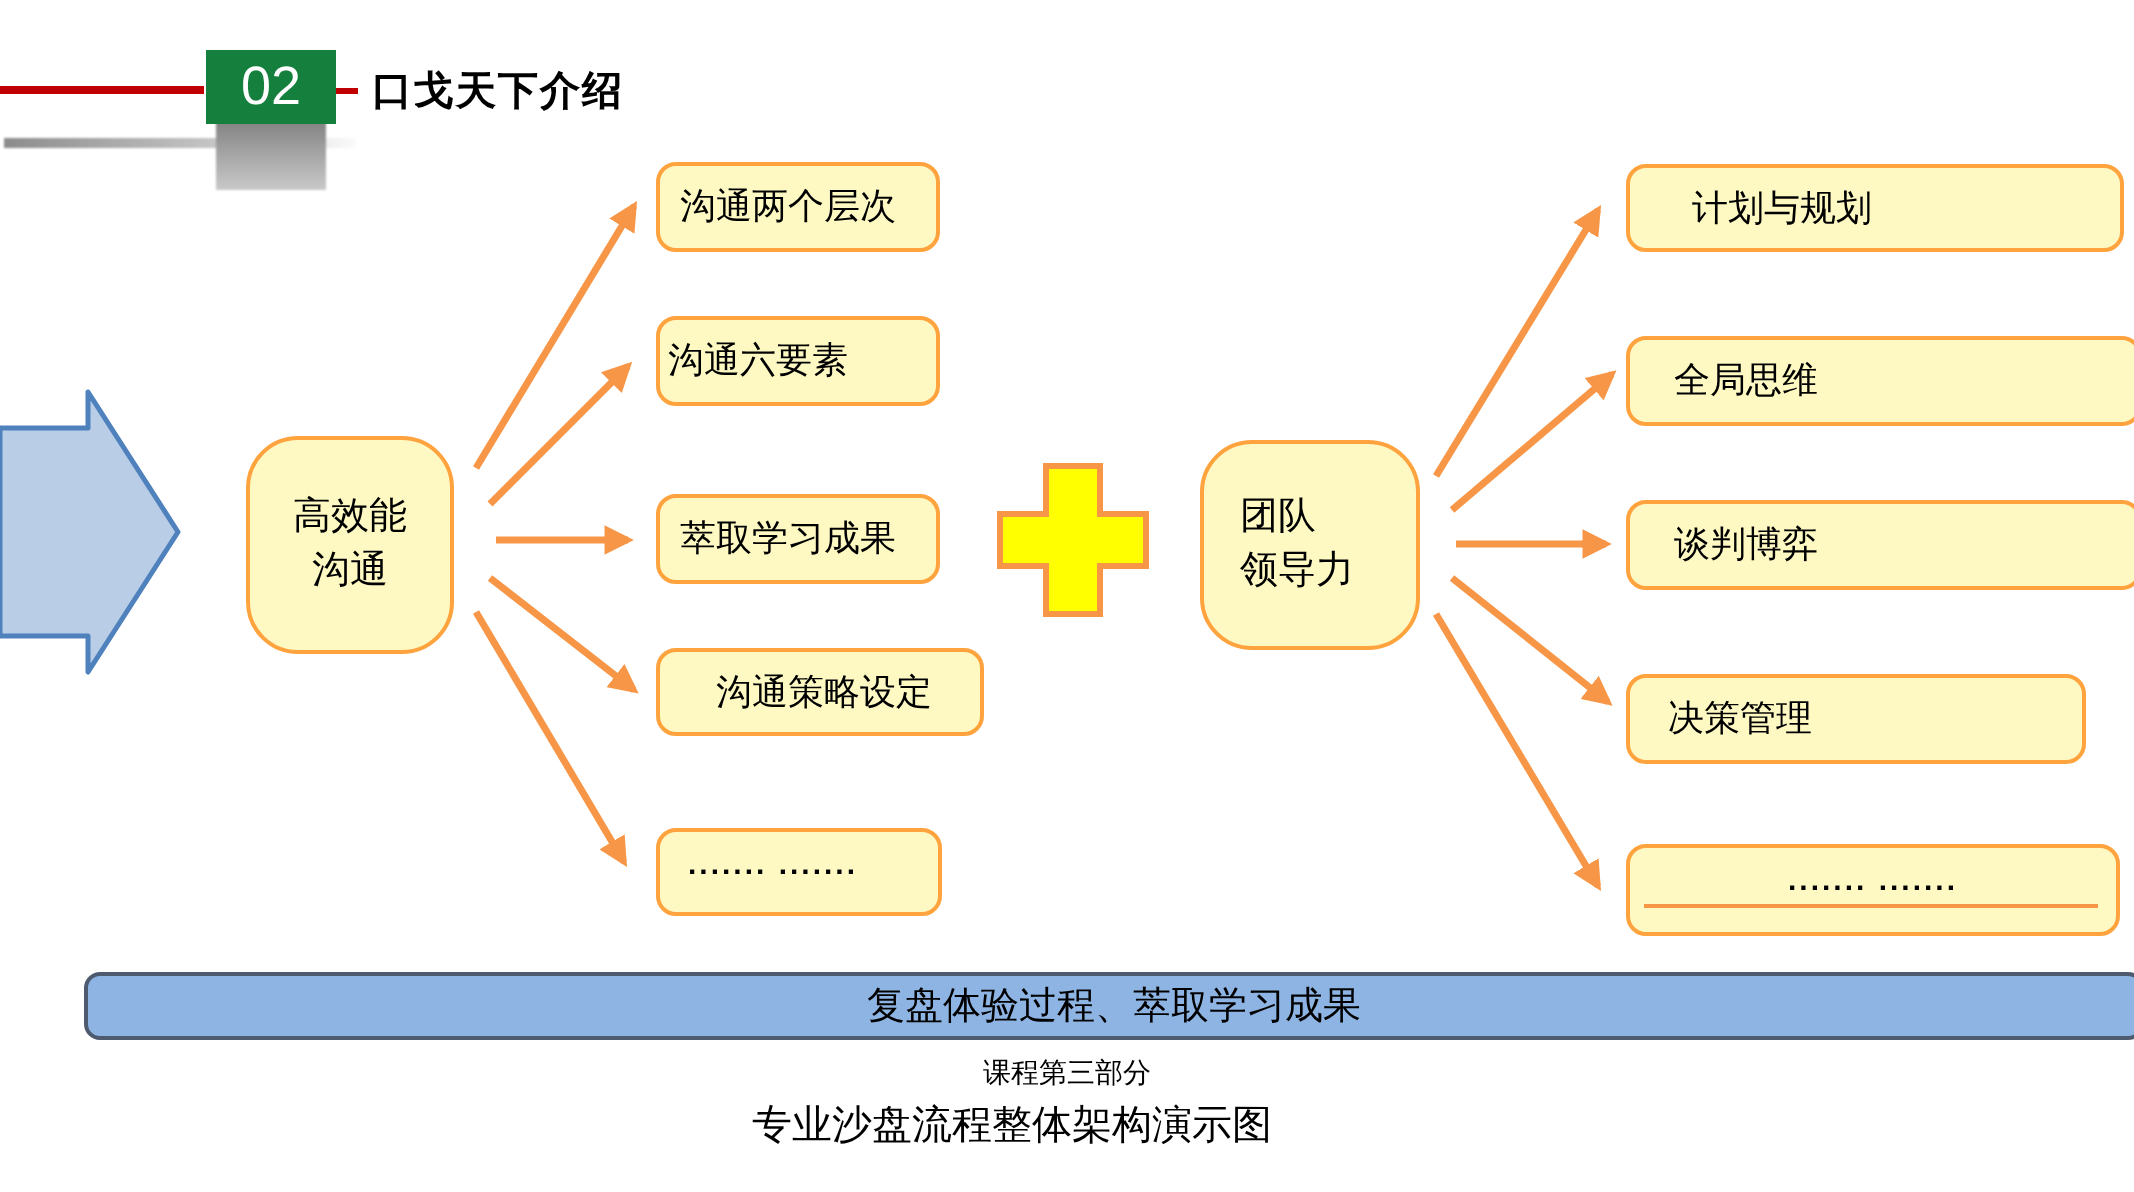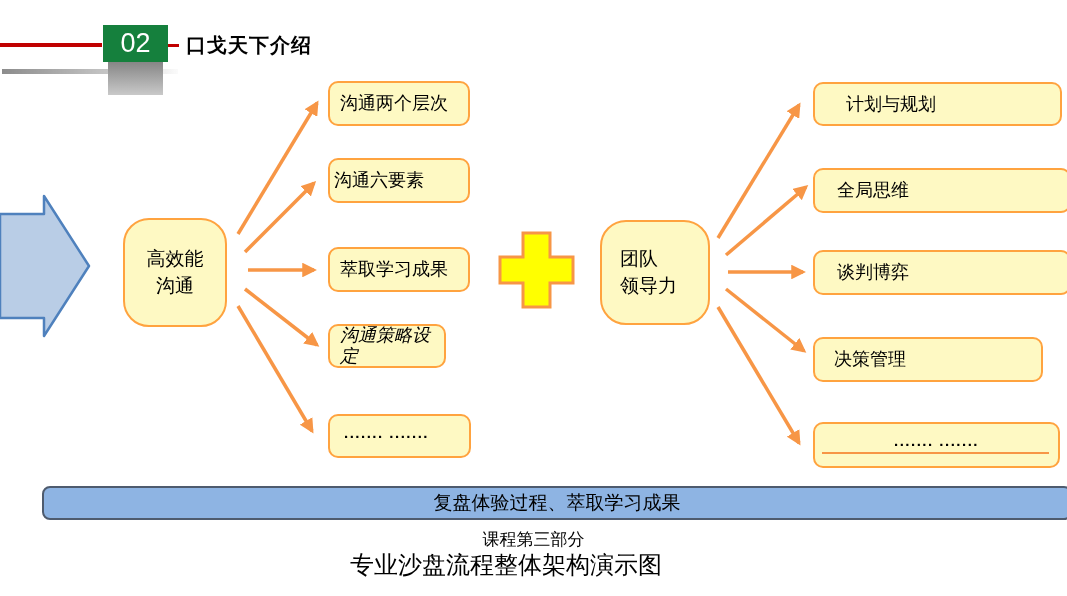--- a/index.html
+++ b/index.html
@@ -63,25 +63,25 @@
 
   
   .footer-bar {
     position: absolute; left: 42px; top: 486px; width: 1030px; height: 34px;
     background: #8EB4E3; border: 2.5px solid #4E5B6E; border-radius: 8px;
     display: flex; align-items: center; justify-content: center;
     font-size: 19px; color: #000000;
   }
   .caption-1 {
     position: absolute; left: 0; top: 528px; width: 1067px;
-    text-align: center; font-size: 17px; color: #000000;
+    text-align: center; font-size: 14px; color: #000000;
   }
   .caption-2 {
     position: absolute; left: 0; top: 549px; width: 1012px;
-    text-align: center; font-size: 24px; color: #000000;
+    text-align: center; font-size: 20px; color: #000000;
   }
 </style>
 </head>
 <body>
 
 <div class="canvas">
 
   <div class="accent-line"></div>
   <div class="accent-line-short"></div>
   <div class="gray-line"></div>
@@ -126,21 +126,21 @@
 
   <div class="ybox" style="left:328px; top:81px; width:142px; height:45px; padding-left:10px;">
     <span>沟通两个层次</span>
   </div>
   <div class="ybox" style="left:328px; top:158px; width:142px; height:45px; padding-left:4px;">
     <span>沟通六要素</span>
   </div>
   <div class="ybox" style="left:328px; top:247px; width:142px; height:45px; padding-left:10px;">
     <span>萃取学习成果</span>
   </div>
-  <div class="ybox" style="left:328px; top:324px; width:118px; height:44px; padding-left:10px;font-style:italic;">
+  <div class="ybox" style="left:328px; top:324px; width:164px; height:44px; padding-left:28px;">
     <span>沟通策略设定</span>
   </div>
   <div class="ybox dots-box" style="left:328px; top:414px; width:143px; height:44px; padding-left:14px;">
     <span class="dots-text">....... .......</span>
   </div>
 
   <div class="ybox main-box leftpad" style="left:600px; top:220px; width:110px; height:105px;">
     <div>
       <div>团队</div>
       <div>领导力</div>

